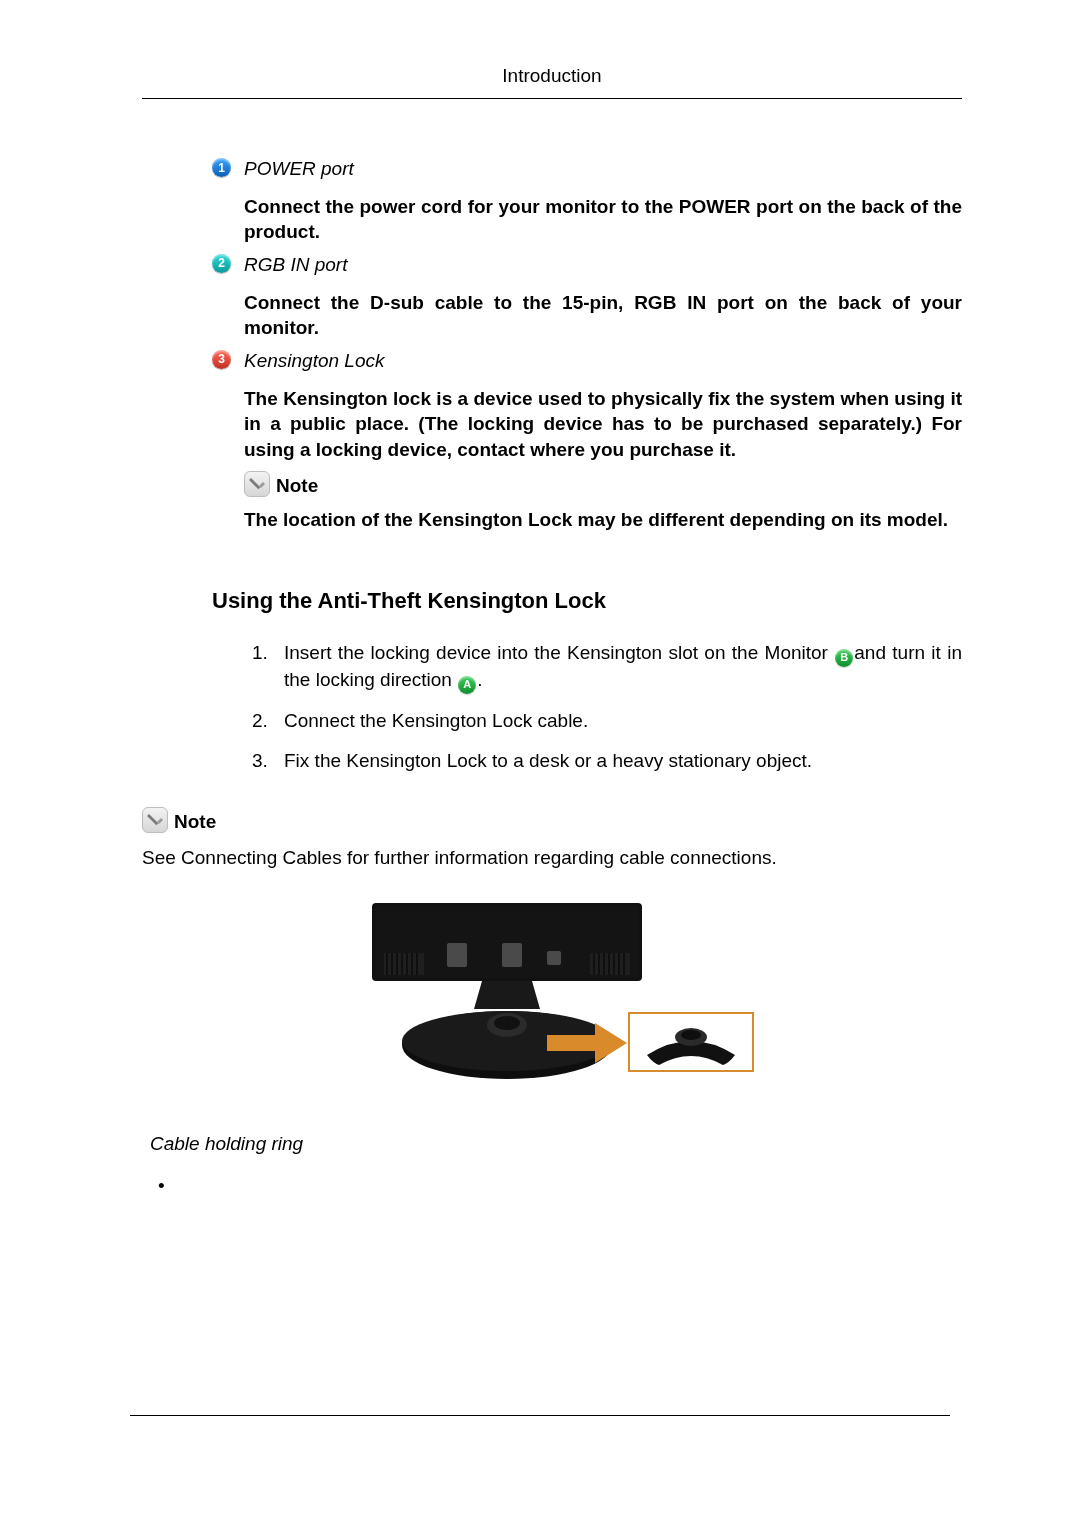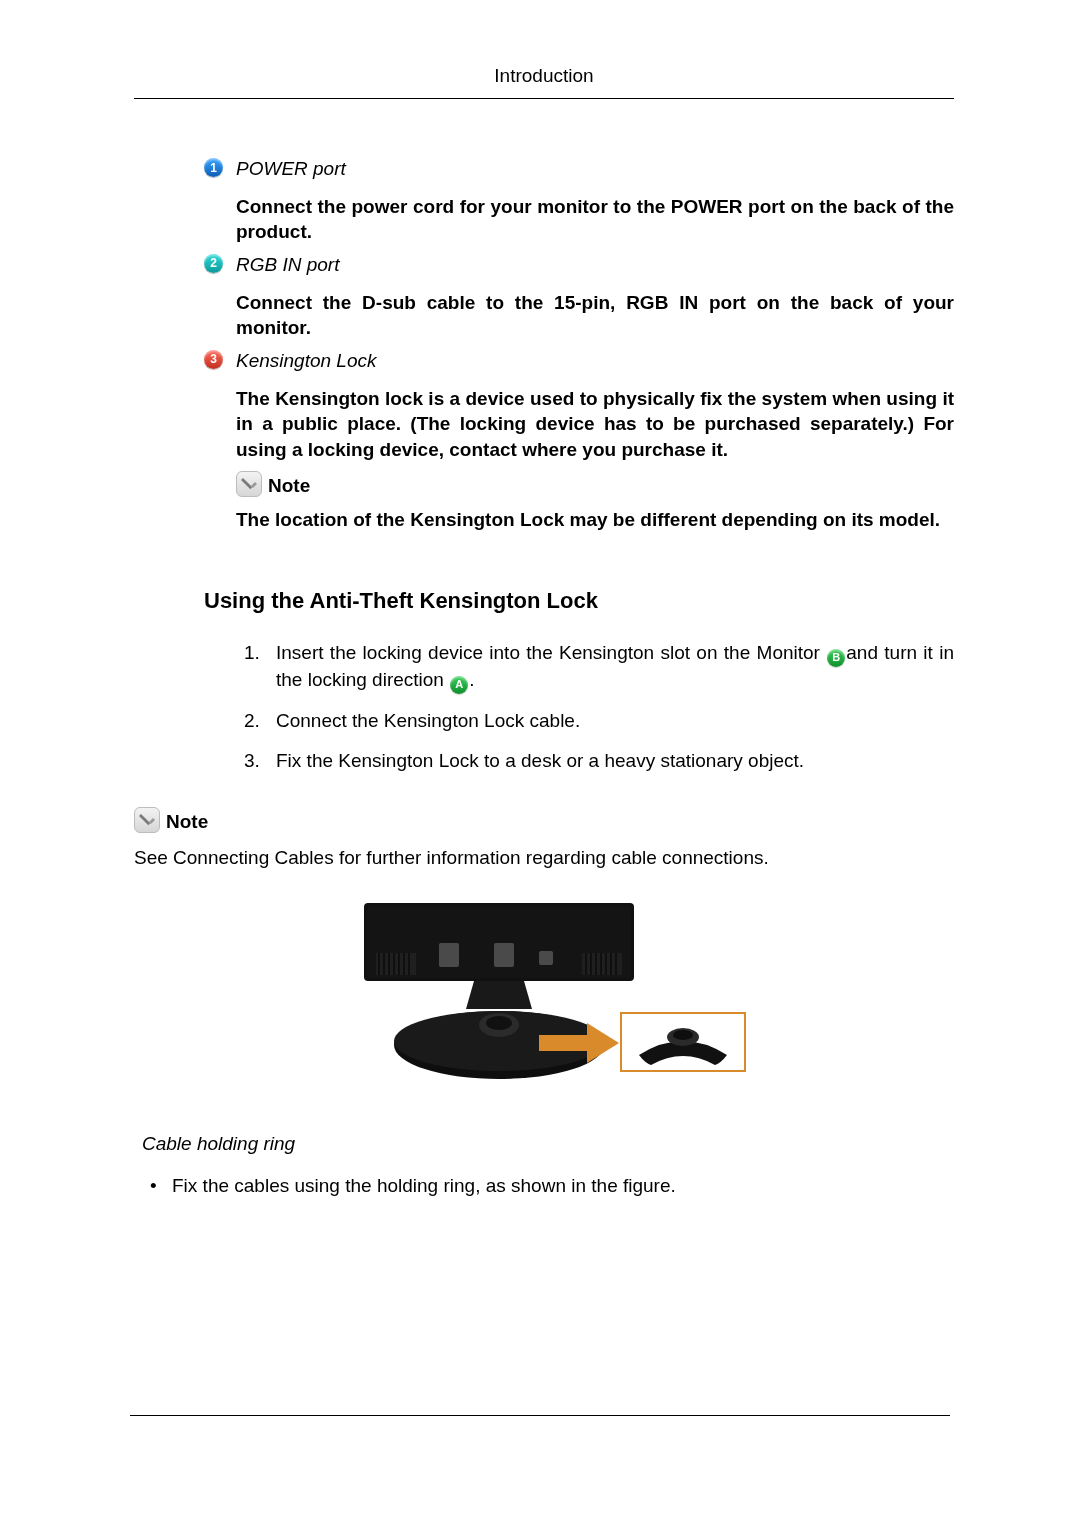--- a/index.html
+++ b/index.html
@@ -6,21 +6,21 @@
   html, body { background: #fff; }
   body {
     width: 1080px;
     height: 1527px;
     font-family: Arial, Helvetica, sans-serif;
     color: #000;
     position: relative;
   }
   .page {
     position: absolute;
-    left: 134px;
+    left: 142px;
     top: 65px;
     width: 820px;
   }
   .header-rule {
     border-bottom: 1.5px solid #000;
     height: 34px;
     display: flex;
     justify-content: center;
     align-items: flex-start;
     margin-bottom: 58px;
@@ -287,18 +287,17 @@
         <ellipse cx="344" cy="142" rx="16" ry="9" fill="#2a2a2a"></ellipse>
         <ellipse cx="344" cy="140" rx="10" ry="5" fill="#0e0e0e"></ellipse>
       </svg>
     </div>
   </div>
 
   <div class="subheading">Cable holding ring</div>
   <div class="ul">
     <div class="ul-item">
       <span class="ul-dot">•</span>
-      <span>Fix the cables using the holding ring, as shown in the figure.</span>
     </div>
   </div>
 </div>
 
 <div class="footer-rule"></div>
 
 </body></html>

